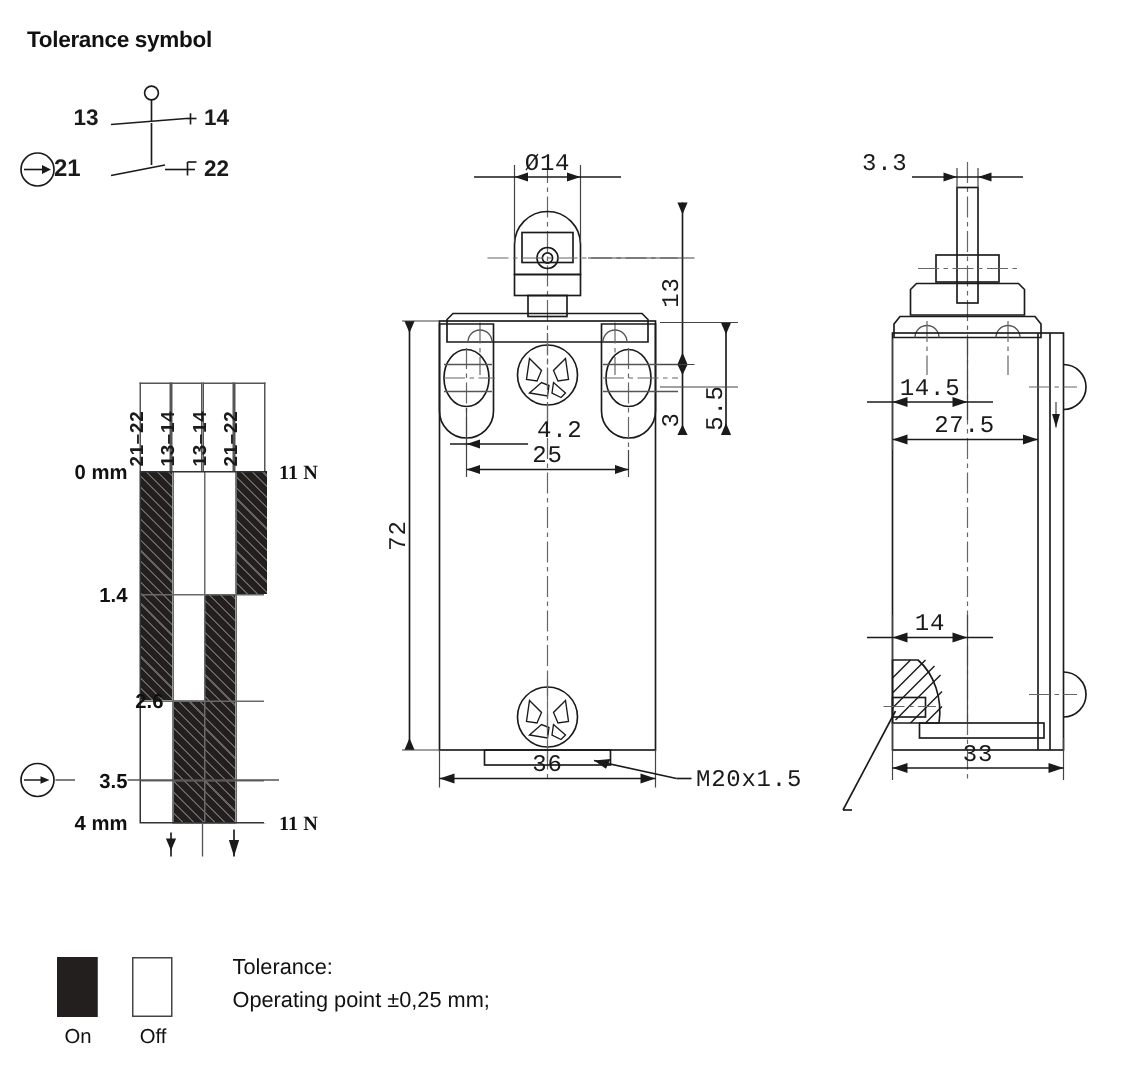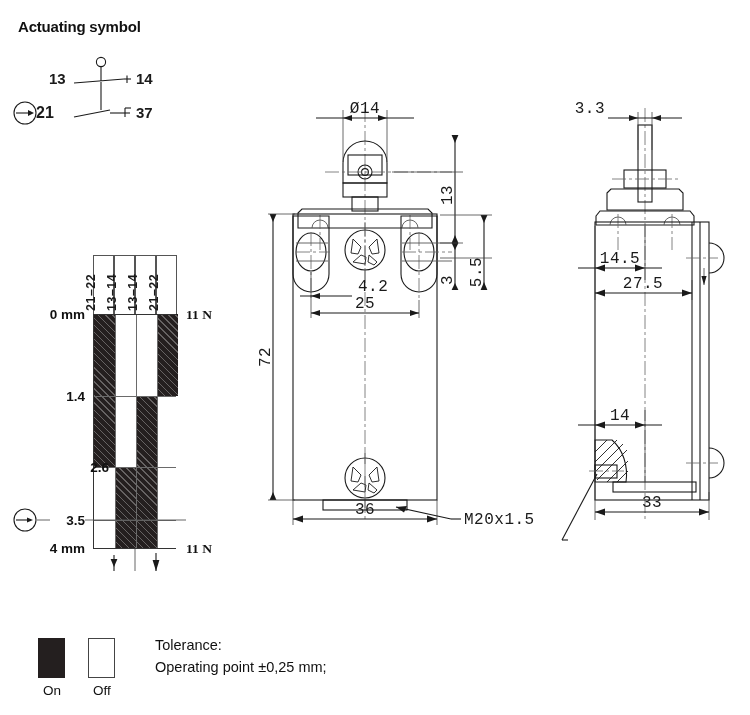--- a/index.html
+++ b/index.html
@@ -185,21 +185,21 @@
   .ln-ext  { stroke: #444;    stroke-width: 0.8; fill: none; }
   .ln-ctr  { stroke: #666;    stroke-width: 0.8; fill: none;
              stroke-dasharray: 14 3 3 3; }
   .hatch   { stroke: #1a1a1a; stroke-width: 0.9; fill: none; }
 </style>
 </head>
 <body>
 
 <div class="page">
 
-  <div class="heading" id="heading-operating-symbol">Actuating symbol</div>
+  <div class="heading" id="heading-operating-symbol">Tolerance symbol</div>
 
 
   <svg class="svg-layer" id="symbol-svg" width="750" height="715">
     <g>
 
       <circle cx="101" cy="62" r="4.6" class="ln" fill="#fff" stroke-width="1.6"></circle>
 
       <line x1="101" y1="66.6" x2="101" y2="81" class="ln" stroke-width="1.6"></line>
 
       <line x1="101" y1="82" x2="101" y2="110" class="ln" stroke-width="1.6"></line>
@@ -222,21 +222,21 @@
     <g>
       <circle cx="25" cy="113" r="11" class="ln" fill="#fff" stroke-width="1.5"></circle>
       <line x1="16" y1="113" x2="32" y2="113" class="ln" stroke-width="1.6"></line>
       <polygon points="34,113 28,110 28,116" fill="#1a1a1a"></polygon>
     </g>
   </svg>
 
   <div style="position:absolute;left:49px;top:70px;font-size:15px;font-weight:bold;">13</div>
   <div style="position:absolute;left:136px;top:70px;font-size:15px;font-weight:bold;">14</div>
   <div style="position:absolute;left:36px;top:104px;font-size:16px;font-weight:bold;">21</div>
-  <div style="position:absolute;left:136px;top:104px;font-size:15px;font-weight:bold;">37</div>
+  <div style="position:absolute;left:136px;top:104px;font-size:15px;font-weight:bold;">22</div>
 
   <div id="operating-diagram">
 
     <div class="od-head" style="left:93px;">
       <span>21–22</span>
     </div>
     <div class="od-head" style="left:114px;">
       <span>13–14</span>
     </div>
     <div class="od-head" style="left:135px;">

